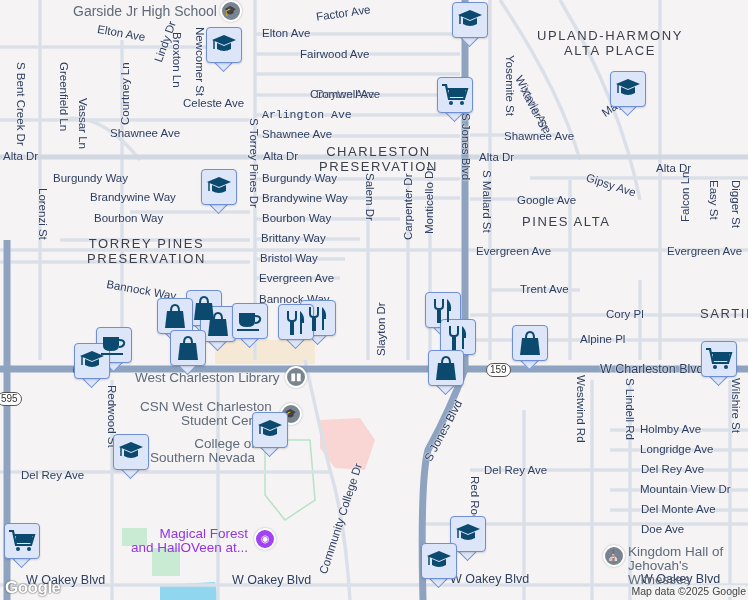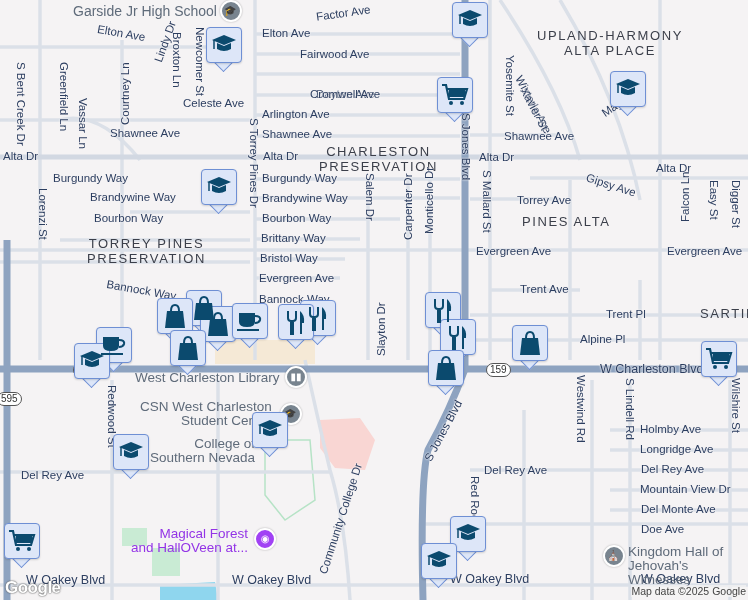--- a/index.html
+++ b/index.html
@@ -108,45 +108,45 @@
   <div class="area" style="left:522px;top:214px;"><span>PINES ALTA</span></div>
   <div class="area" style="left:700px;top:306px;"><span>SARTIN</span></div>
 
   <div class="lbl" style="left:316px;top:8px;transform:rotate(-8deg)">Factor Ave</div>
   <div class="lbl" style="left:97px;top:28px;transform:rotate(10deg)">Elton Ave</div>
   <div class="lbl" style="left:262px;top:28px;">Elton Ave</div>
   <div class="lbl" style="left:300px;top:49px;">Fairwood Ave</div>
   <div class="lbl" style="left:316px;top:69px;margin-top:20px;">Dayton Ave</div>
   <div class="lbl" style="left:310px;top:89px;">Cromwell Ave</div>
   <div class="lbl" style="left:183px;top:98px;">Celeste Ave</div>
-  <div class="lbl" style="left:262px;top:109px;">Arlington Ave</div>
+  <div class="lbl" style="left:262px;top:109px;font-family:Liberation Mono, monospace;">Arlington Ave</div>
   <div class="lbl" style="left:110px;top:128px;">Shawnee Ave</div>
   <div class="lbl" style="left:262px;top:129px;">Shawnee Ave</div>
   <div class="lbl" style="left:504px;top:131px;">Shawnee Ave</div>
   <div class="lbl" style="left:3px;top:151px;">Alta Dr</div>
   <div class="lbl" style="left:263px;top:151px;">Alta Dr</div>
   <div class="lbl" style="left:479px;top:152px;">Alta Dr</div>
   <div class="lbl" style="left:656px;top:163px;">Alta Dr</div>
   <div class="lbl" style="left:53px;top:173px;">Burgundy Way</div>
   <div class="lbl" style="left:262px;top:173px;">Burgundy Way</div>
   <div class="lbl" style="left:90px;top:192px;">Brandywine Way</div>
   <div class="lbl" style="left:262px;top:193px;">Brandywine Way</div>
   <div class="lbl" style="left:94px;top:213px;">Bourbon Way</div>
   <div class="lbl" style="left:262px;top:213px;">Bourbon Way</div>
   <div class="lbl" style="left:261px;top:233px;">Brittany Way</div>
   <div class="lbl" style="left:260px;top:253px;">Bristol Way</div>
   <div class="lbl" style="left:259px;top:273px;">Evergreen Ave</div>
   <div class="lbl" style="left:476px;top:246px;">Evergreen Ave</div>
   <div class="lbl" style="left:667px;top:246px;">Evergreen Ave</div>
   <div class="lbl" style="left:106px;top:285px;transform:rotate(10deg)">Bannock Way</div>
   <div class="lbl" style="left:259px;top:294px;">Bannock Way</div>
-  <div class="lbl" style="left:517px;top:195px;">Torrey Ave</div>
+  <div class="lbl" style="left:517px;top:195px;">Google Ave</div>
   <div class="lbl" style="left:585px;top:180px;transform:rotate(18deg)">Gipsy Ave</div>
   <div class="lbl" style="left:520px;top:284px;">Trent Ave</div>
-  <div class="lbl" style="left:606px;top:309px;">Trent Pl</div>
+  <div class="lbl" style="left:606px;top:309px;">Cory Pl</div>
   <div class="lbl" style="left:580px;top:334px;">Alpine Pl</div>
   <div class="lbl" style="left:600px;top:363px;font-size:12.5px">W Charleston Blvd</div>
   <div class="lbl" style="left:640px;top:424px;">Holmby Ave</div>
   <div class="lbl" style="left:640px;top:444px;">Longridge Ave</div>
   <div class="lbl" style="left:21px;top:470px;">Del Rey Ave</div>
   <div class="lbl" style="left:484px;top:465px;">Del Rey Ave</div>
   <div class="lbl" style="left:641px;top:464px;">Del Rey Ave</div>
   <div class="lbl" style="left:640px;top:484px;">Mountain View Dr</div>
   <div class="lbl" style="left:641px;top:504px;">Del Monte Ave</div>
   <div class="lbl" style="left:641px;top:524px;">Doe Ave</div>

